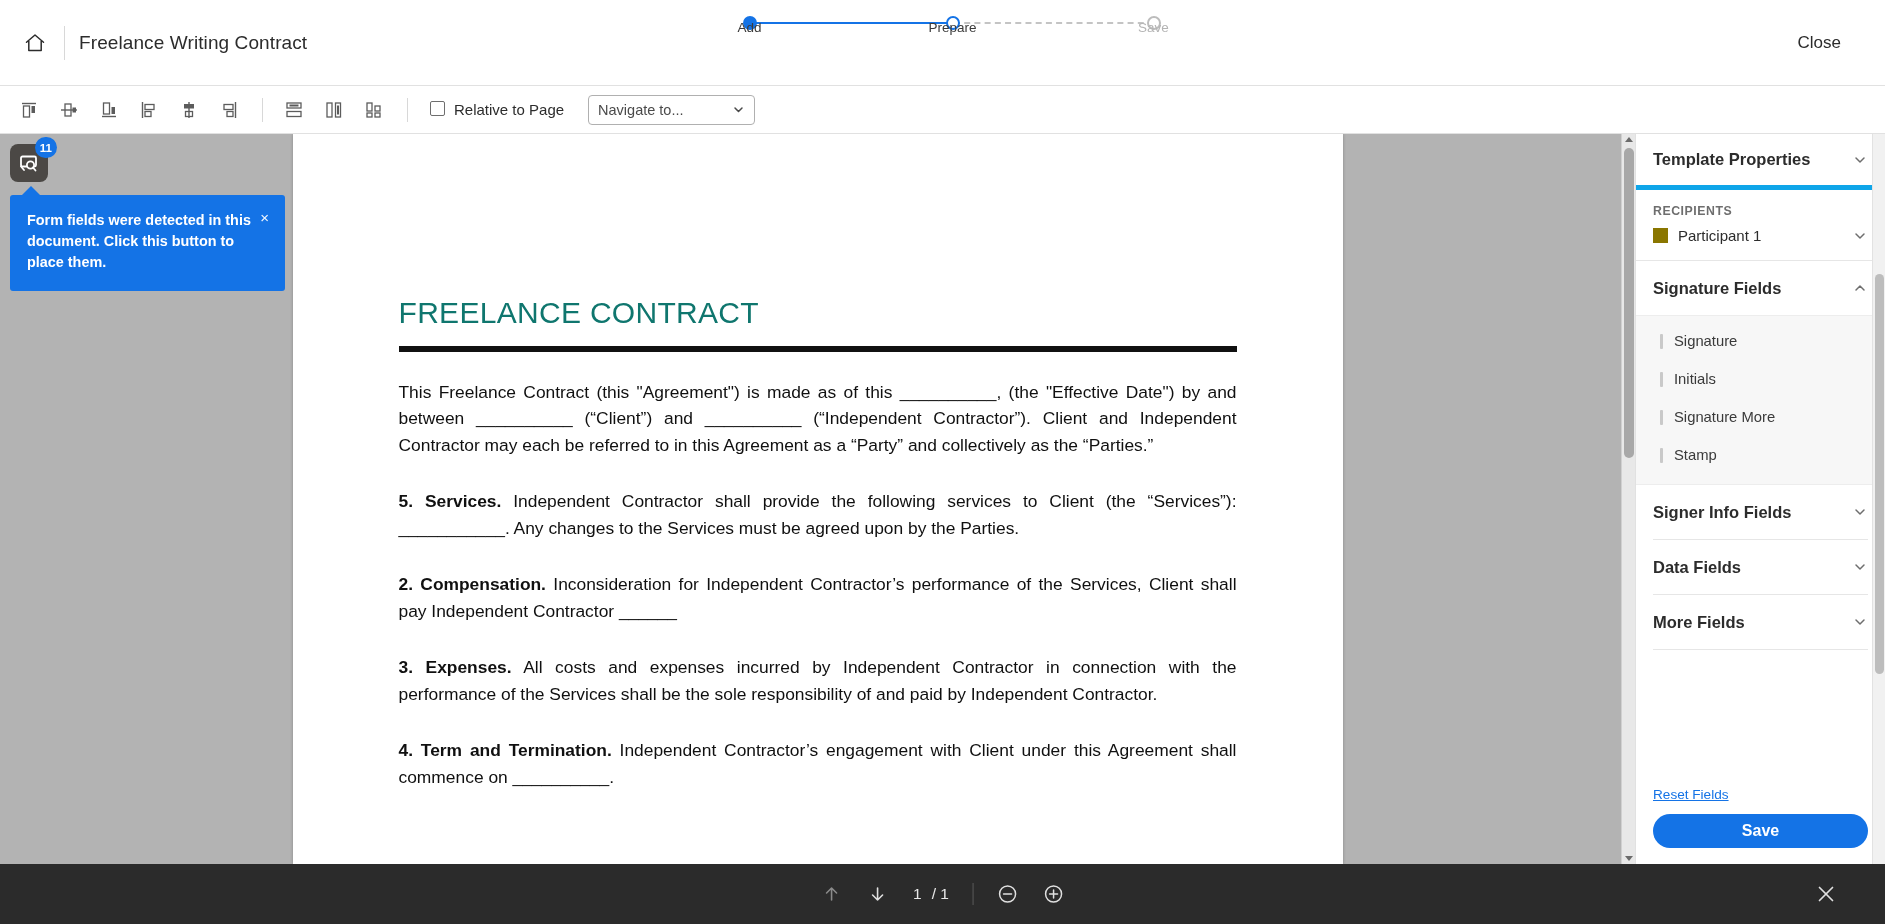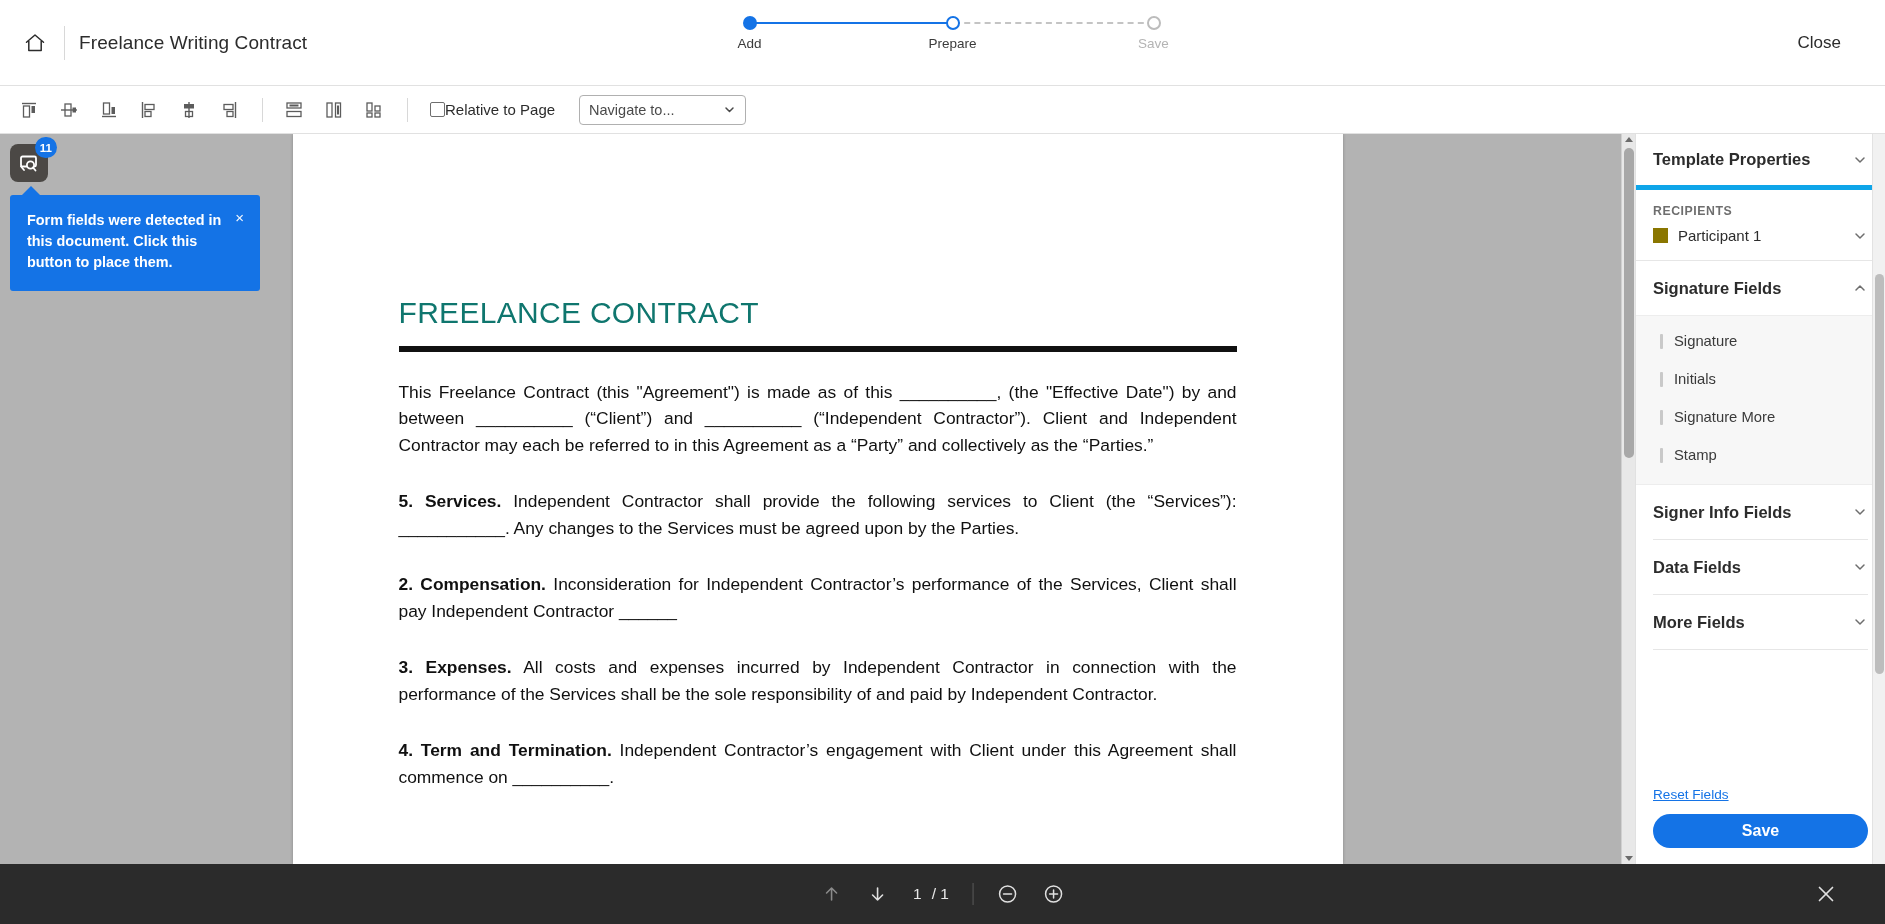--- a/index.html
+++ b/index.html
@@ -40,21 +40,21 @@
   }
   .dot {
     position: absolute; top: 0; width: 14px; height: 14px;
     border-radius: 50%;
     transform: translateX(-7px);
   }
   .dot.done { background: #1473e6; }
   .dot.current { background: #ffffff; border: 2.5px solid #1473e6; }
   .dot.todo { background: #ffffff; border: 2px solid #bcbcbc; }
   .step-label {
-    position: absolute; top: 20px; font-size: 13.5px;
+    position: absolute; top: 4px; font-size: 13.5px;
     transform: translateX(-50%); white-space: nowrap;
   }
   .step-label.active { color: #3b3b3b; }
   .step-label.inactive { color: #b4b4b4; }
   .close-btn {
     margin-left: auto; margin-right: 34px;
     font-size: 17px; color: #2c2c2c; cursor: pointer;
     padding: 8px 10px; border-radius: 4px;
   }
 
@@ -63,21 +63,21 @@
     height: 48px; min-height: 48px; background: #ffffff;
     border-bottom: 1px solid #e1e1e1;
     display: flex; align-items: center; padding-left: 10px;
   }
   .tool-icon {
     width: 38px; height: 34px; display: flex; align-items: center; justify-content: center;
     cursor: pointer; border-radius: 3px; margin-right: 2px;
   }
   .tb-divider { width: 1px; height: 24px; background: #d8d8d8; margin: 0 12px; }
   .rel-page {
-    display: flex; align-items: center; cursor: pointer;
+    display: flex; align-items: flex-start; gap: 9px; cursor: pointer;
     padding: 4px 6px; margin-left: 4px;
   }
   .chk-box {
     width: 15px; height: 15px; border: 1.6px solid #6e6e6e; border-radius: 2px;
     background: #fff;
   }
   .rel-label { font-size: 15px; color: #2c2c2c; }
   .nav-select {
     margin-left: 18px; width: 167px; height: 30px;
     border: 1px solid #b0b0b0; border-radius: 4px; background: #fff;
@@ -136,21 +136,21 @@
     background: #4b4845; display: flex; align-items: center; justify-content: center;
     cursor: pointer; z-index: 40;
   }
   .detect-badge {
     position: absolute; top: -7px; right: -9px;
     min-width: 21px; height: 21px; border-radius: 11px;
     background: #1473e6; color: #fff; font-size: 11.5px; font-weight: 700;
     display: flex; align-items: center; justify-content: center; padding: 0 5px;
   }
   .tooltip {
-    position: absolute; left: 10px; top: 61px; width: 250px;
+    position: absolute; left: 10px; top: 61px; width: 275px;
     background: #1473e6; color: #fff; border-radius: 3px;
     padding: 15px 16px 18px 17px; z-index: 40;
     font-size: 14.4px; line-height: 1.45; font-weight: 700;
     display: flex; gap: 8px;
   }
   .tooltip:before {
     content: ""; position: absolute; top: -9px; left: 11px;
     border-left: 10px solid transparent; border-right: 10px solid transparent;
     border-bottom: 10px solid #1473e6;
   }

